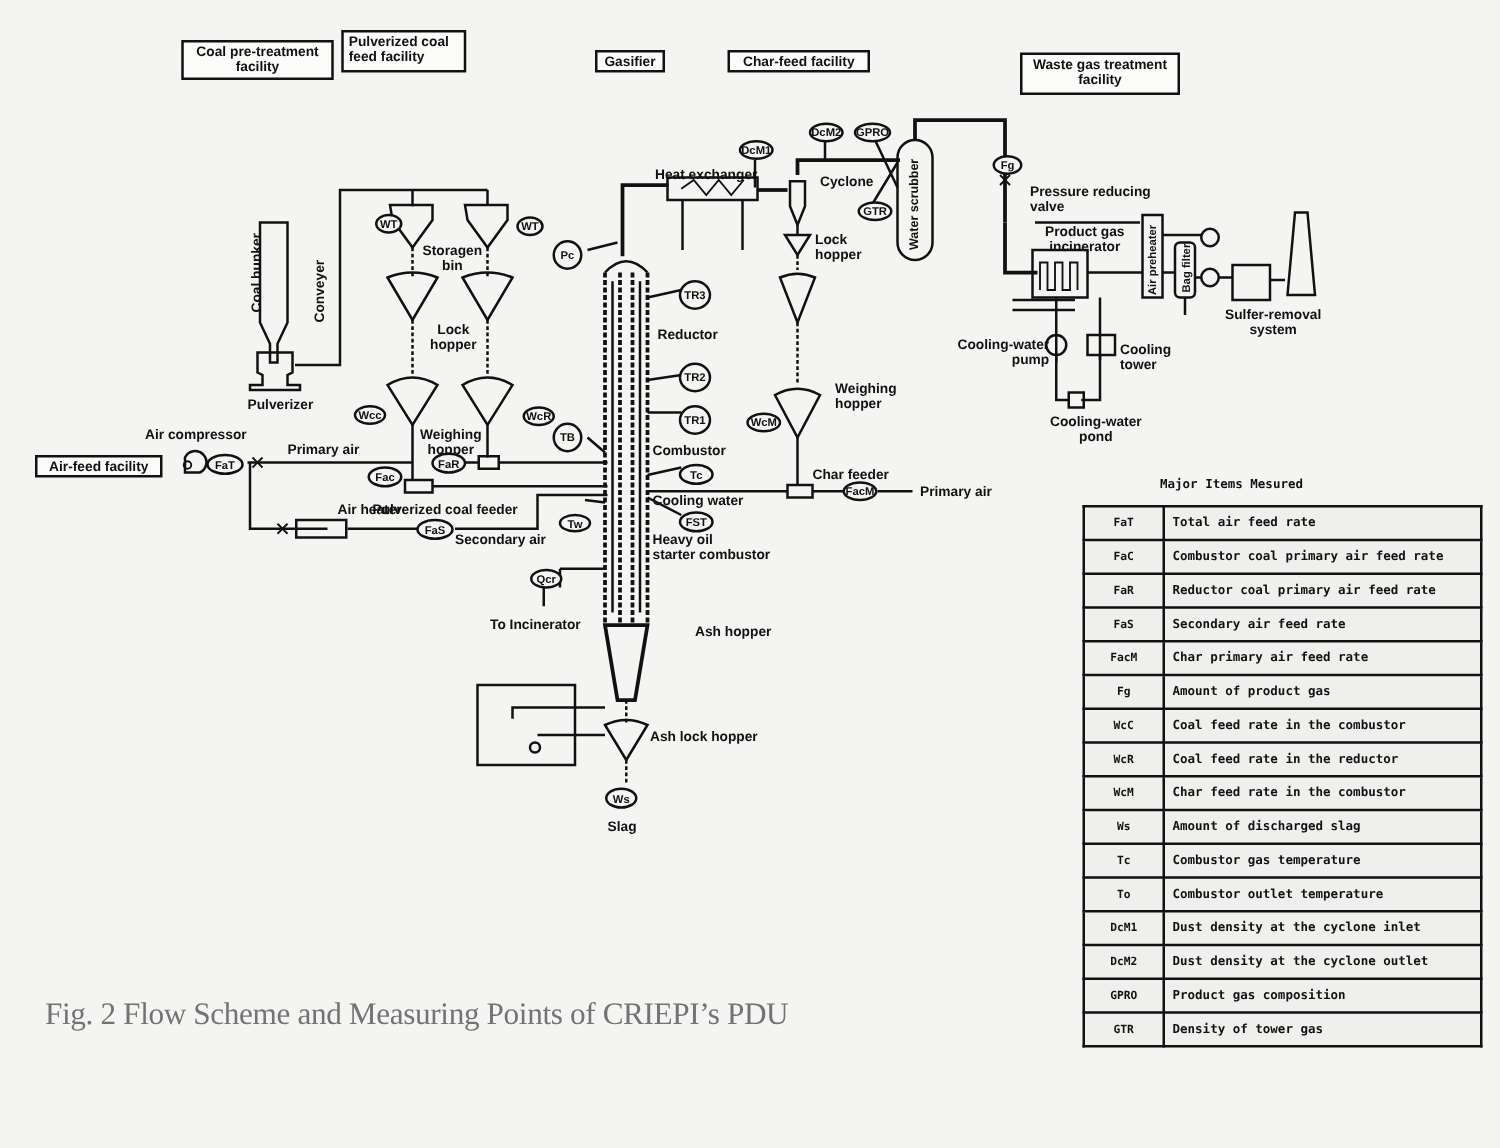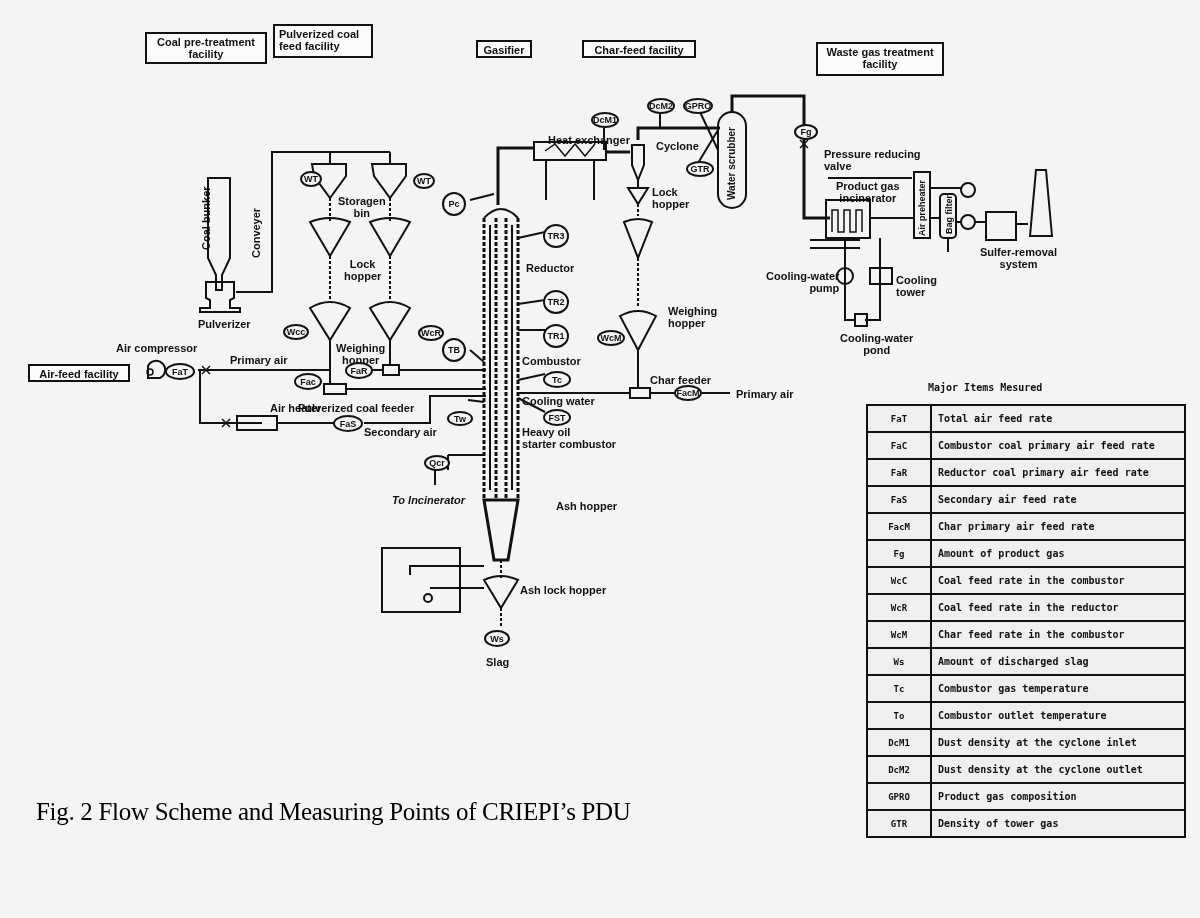--- a/index.html
+++ b/index.html
@@ -1,21 +1,21 @@
 <!DOCTYPE html>
 <html><head>
 <meta charset="utf-8">
 <style>
   html,body{margin:0;padding:0;background:#f4f4f2;}
   body{width:1200px;height:918px;position:relative;overflow:hidden;font-family:"DejaVu Sans",sans-serif;color:#111;}
   .fac{position:absolute;border:2px solid #111;background:#fbfbf9;font-family:"Liberation Sans",sans-serif;font-weight:bold;font-size:11px;line-height:12px;text-align:center;padding:2px 4px;box-sizing:border-box;white-space:pre-line;}
   .lbl{position:absolute;font-family:"Liberation Sans",sans-serif;font-weight:bold;font-size:11px;line-height:12px;white-space:pre-line;color:#111;}
   .tag{position:absolute;border:2px solid #111;border-radius:50%;background:#f4f4f2;font-family:"Liberation Sans",sans-serif;font-weight:bold;font-size:9px;display:flex;align-items:center;justify-content:center;box-sizing:border-box;}
   svg#diagram{position:absolute;left:0;top:0;}
-  .caption{position:absolute;left:36px;top:798px;font-family:"Liberation Serif",serif;font-size:25px;color:#000000;letter-spacing:-0.3px;}
+  .caption{position:absolute;left:36px;top:798px;font-family:"Liberation Serif",serif;font-size:25px;color:#737373;letter-spacing:-0.3px;}
   .tbl-title{position:absolute;left:928px;top:382px;font-family:"DejaVu Sans Mono",monospace;font-weight:bold;font-size:10px;}
   table.items{position:absolute;left:866px;top:404px;width:320px;border-collapse:collapse;border:2px solid #111;font-family:"DejaVu Sans Mono",monospace;font-weight:bold;font-size:10px;}
   table.items td{border:2px solid #111;height:25px;padding:0 6px;background:#efefed;}
   table.items td.sym{width:50px;text-align:center;font-size:9px;}
 </style>
 </head>
 <body>
 
 <div class="fac" style="left:145px;top:32px;width:122px;height:32px;">Coal pre-treatment
 facility</div>
@@ -139,27 +139,27 @@
 bin</div>
 <div class="lbl" style="left:344px;top:258px;text-align:center;">Lock
 hopper</div>
 <div class="lbl" style="left:336px;top:342px;text-align:center;">Weighing
 hopper</div>
 <div class="lbl" style="left:116px;top:342px;">Air compressor</div>
 <div class="lbl" style="left:230px;top:354px;">Primary air</div>
 <div class="lbl" style="left:226px;top:402px;margin-left:44px;">Air heater</div>
 <div class="lbl" style="left:298px;top:402px;">Pulverized coal feeder</div>
 <div class="lbl" style="left:364px;top:426px;">Secondary air</div>
-<div class="lbl" style="left:548px;top:134px;">Heat exchanger</div>
+<div class="lbl" style="left:524px;top:134px;">Heat exchanger</div>
 <div class="lbl" style="left:526px;top:262px;">Reductor</div>
 <div class="lbl" style="left:522px;top:355px;">Combustor</div>
 <div class="lbl" style="left:522px;top:395px;">Cooling water</div>
 <div class="lbl" style="left:522px;top:426px;">Heavy oil
 starter combustor</div>
-<div class="lbl" style="left:392px;top:494px;font-style:italic;">To Incinerator</div>
+<div class="lbl" style="left:392px;top:494px;">To Incinerator</div>
 <div class="lbl" style="left:520px;top:500px;margin-left:36px;">Ash hopper</div>
 <div class="lbl" style="left:520px;top:584px;">Ash lock hopper</div>
 <div class="lbl" style="left:486px;top:656px;">Slag</div>
 <div class="lbl" style="left:656px;top:140px;">Cyclone</div>
 <div class="lbl" style="left:652px;top:186px;">Lock
 hopper</div>
 <div class="lbl" style="left:668px;top:305px;">Weighing
 hopper</div>
 <div class="lbl" style="left:650px;top:374px;">Char feeder</div>
 <div class="lbl" style="left:736px;top:388px;">Primary air</div>

